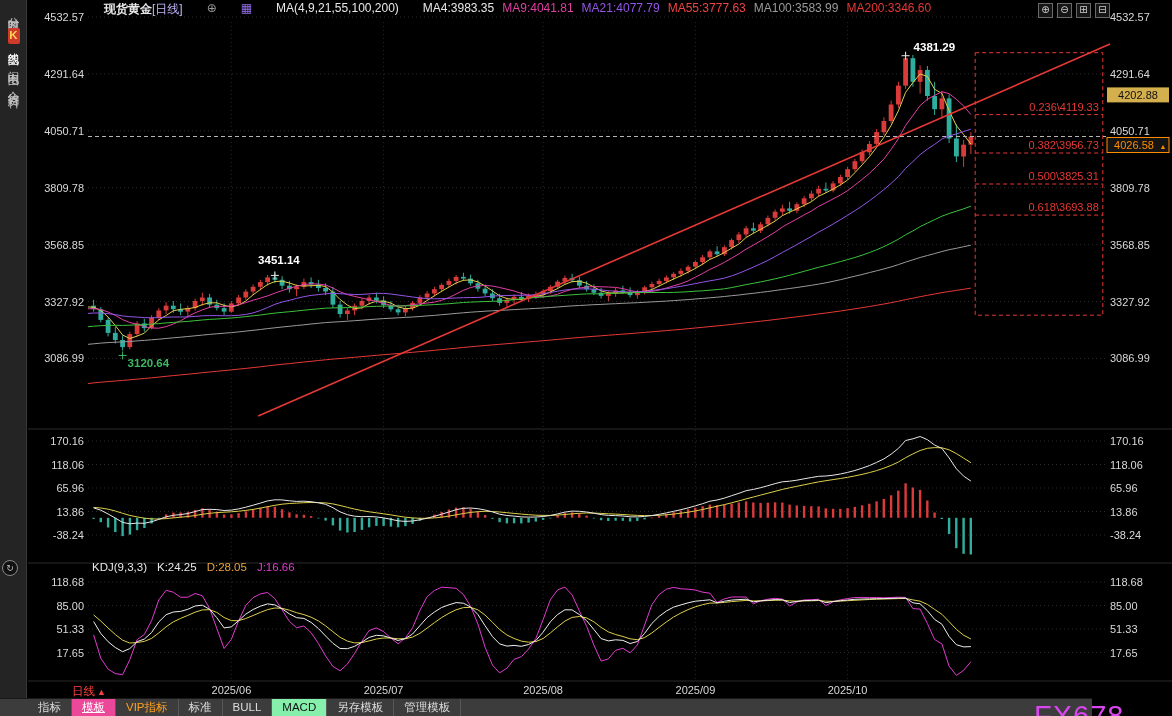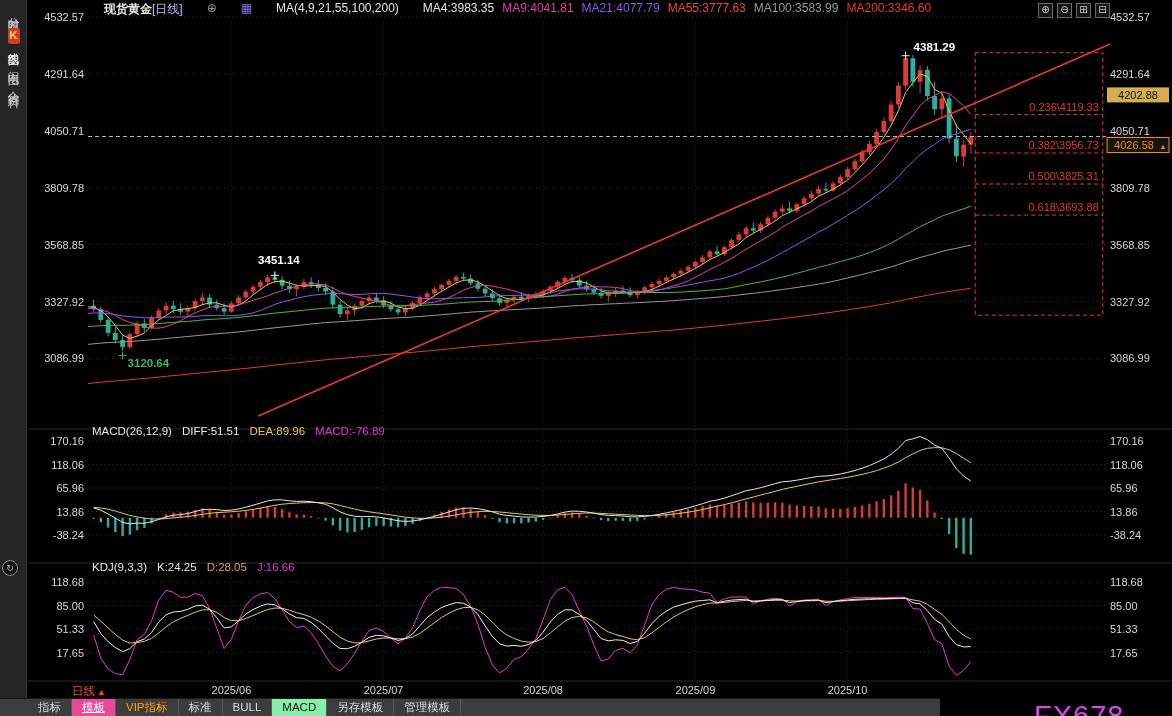--- a/index.html
+++ b/index.html
@@ -31,21 +31,21 @@
 
   .side-circle{position:absolute;left:2px;top:560px;width:14px;height:14px;border:1px solid #8a8a8a;
                border-radius:50%;color:#bbb;font-size:9px;display:flex;align-items:center;
                justify-content:center;background:#111;z-index:6;cursor:pointer;}
 
   .legend{position:absolute;left:92px;display:flex;gap:10px;font-size:11.5px;white-space:nowrap;z-index:5;}
 
   .period-label{position:absolute;left:28px;top:684px;color:#ff4040;font-size:11.5px;z-index:5;cursor:pointer;padding-left:44px;}
   .period-label .arrow{font-size:9px;margin-left:2px;}
 
-  .tab-bar{position:absolute;left:0;top:698px;width:940px;height:18px;background:#3c3c3c;
+  .tab-bar{position:absolute;left:0;top:698px;width:1092px;height:18px;background:#3c3c3c;
            border-top:1px solid #191919;display:flex;padding-left:28px;box-sizing:border-box;
            font-size:11.5px;z-index:5;}
   .tab{padding:0 10px;line-height:17px;color:#ddd;border-right:1px solid #585858;cursor:pointer;}
   .tab-blue{background:#ec4899;color:#fff;text-decoration:underline;}
   .tab-vip{color:#ffa01e;}
   .tab-macd{background:#86efac;color:#111;}
 
   .watermark{position:absolute;left:1034px;top:700px;font-size:29px;color:#d946ef;
              letter-spacing:1px;z-index:6;}
 </style>
@@ -574,26 +574,20 @@
       <div class="side-item">分时图</div>
       <div class="side-item active"><span class="k-badge">K</span>线图</div>
       <div class="side-item">闪电图</div>
       <div class="side-item">合约资料</div>
     </nav>
 
   <div class="side-circle">
     <span>↻</span>
   </div>
 
-  <div class="legend" id="macd-legend" style="top:425px">
-      <span style="color: rgb(232, 232, 232);">MACD(26,12,9)</span>
-      <span style="color: rgb(232, 232, 232);">DIFF:51.51</span>
-      <span style="color: rgb(222, 208, 74);">DEA:89.96</span>
-      <span style="color: rgb(226, 59, 208);">MACD:-76.89</span>
-    </div>
   <div class="legend" id="kdj-legend" style="top:561px">
       <span style="color: rgb(232, 232, 232);">KDJ(9,3,3)</span>
       <span style="color: rgb(232, 232, 232);">K:24.25</span>
       <span style="color: rgb(232, 163, 61); text-align: right;">D:28.05</span>
       <span style="color: rgb(226, 59, 208);">J:16.66</span>
     </div>
 
   <div class="period-label">
     <span>日线</span><span class="arrow">▲</span>
   </div>

